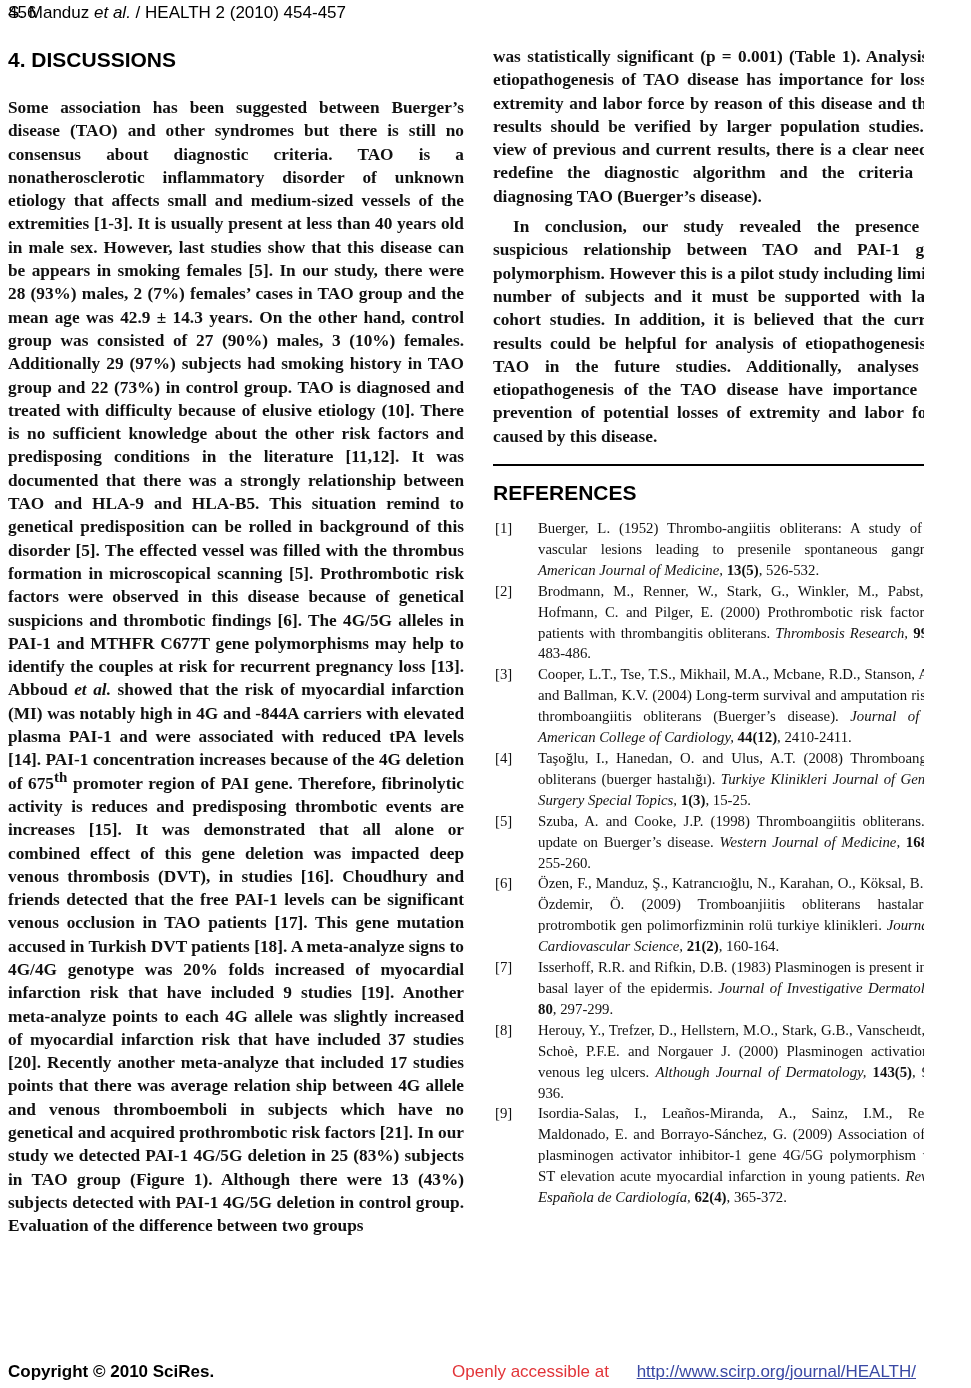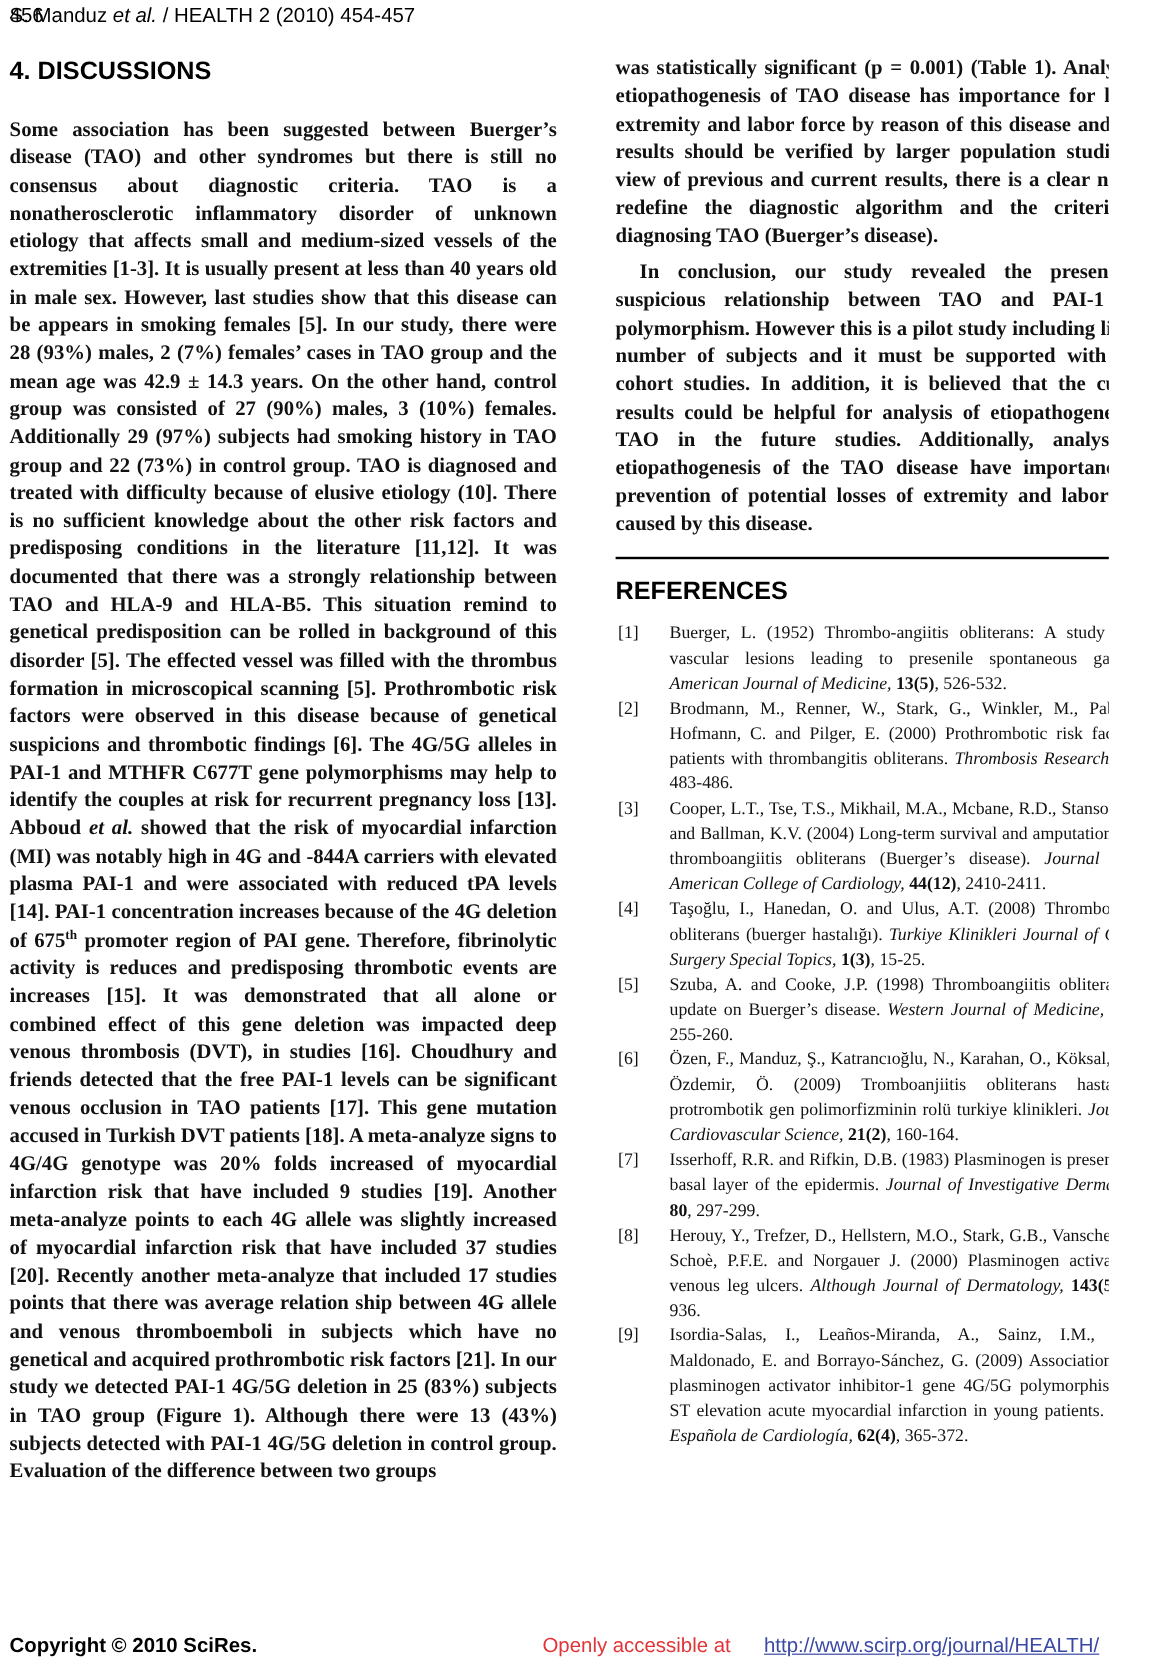--- a/index.html
+++ b/index.html
@@ -7,36 +7,36 @@
     position:relative; width:924px; height:1388px;
     background:#ffffff; color:#111111; overflow:hidden;
     font-family:"Liberation Serif", serif;
   }
   .hdr {
     position:absolute; top:3px; left:8px; right:8px; height:22px;
     font-family:"Liberation Sans", sans-serif; font-size:17px; color:#000;
   }
   .page-num { position:absolute; left:0; top:0; }
   .running { text-align:left; }
-  .cols { position:absolute; top:40px; left:8px; display:flex; gap:49px; }
+  .cols { position:absolute; top:40px; left:8px; display:flex; gap:29px; }
   .col { width:456px; }
   .sec-heading {
     font-family:"Liberation Sans", sans-serif; font-weight:bold;
     font-size:21px; color:#000; margin:8px 0 24px 0;
   }
   .refs-heading {
     font-family:"Liberation Sans", sans-serif; font-weight:bold;
     font-size:21px; color:#000; margin:15px 0 13px 0;
   }
   .body-p {
     font-size:17.3px; line-height:23.3px; text-align:justify; margin:0;font-weight:bold;
   }
   .p-first { margin-top:5px; }
   .p-indent { margin-top:7px; text-indent:20px; }
-  sup { font-size:11px; line-height:0; vertical-align:super; }
+  sup { font-size:15px; line-height:0; vertical-align:super; }
   .refs-rule { border:none; border-top:2.5px solid #000; margin:16px 0 0 0; }
   .refs {
     list-style:none; margin:0; padding:0;
     font-size:14.8px; line-height:20.9px; text-align:justify;
   }
   .ref-item { position:relative; padding-left:45px; }
   .ref-label { position:absolute; left:2px; top:0; }
   .ftr {
     position:absolute; left:8px; right:8px; bottom:6px;
     display:flex; justify-content:space-between; align-items:center;

